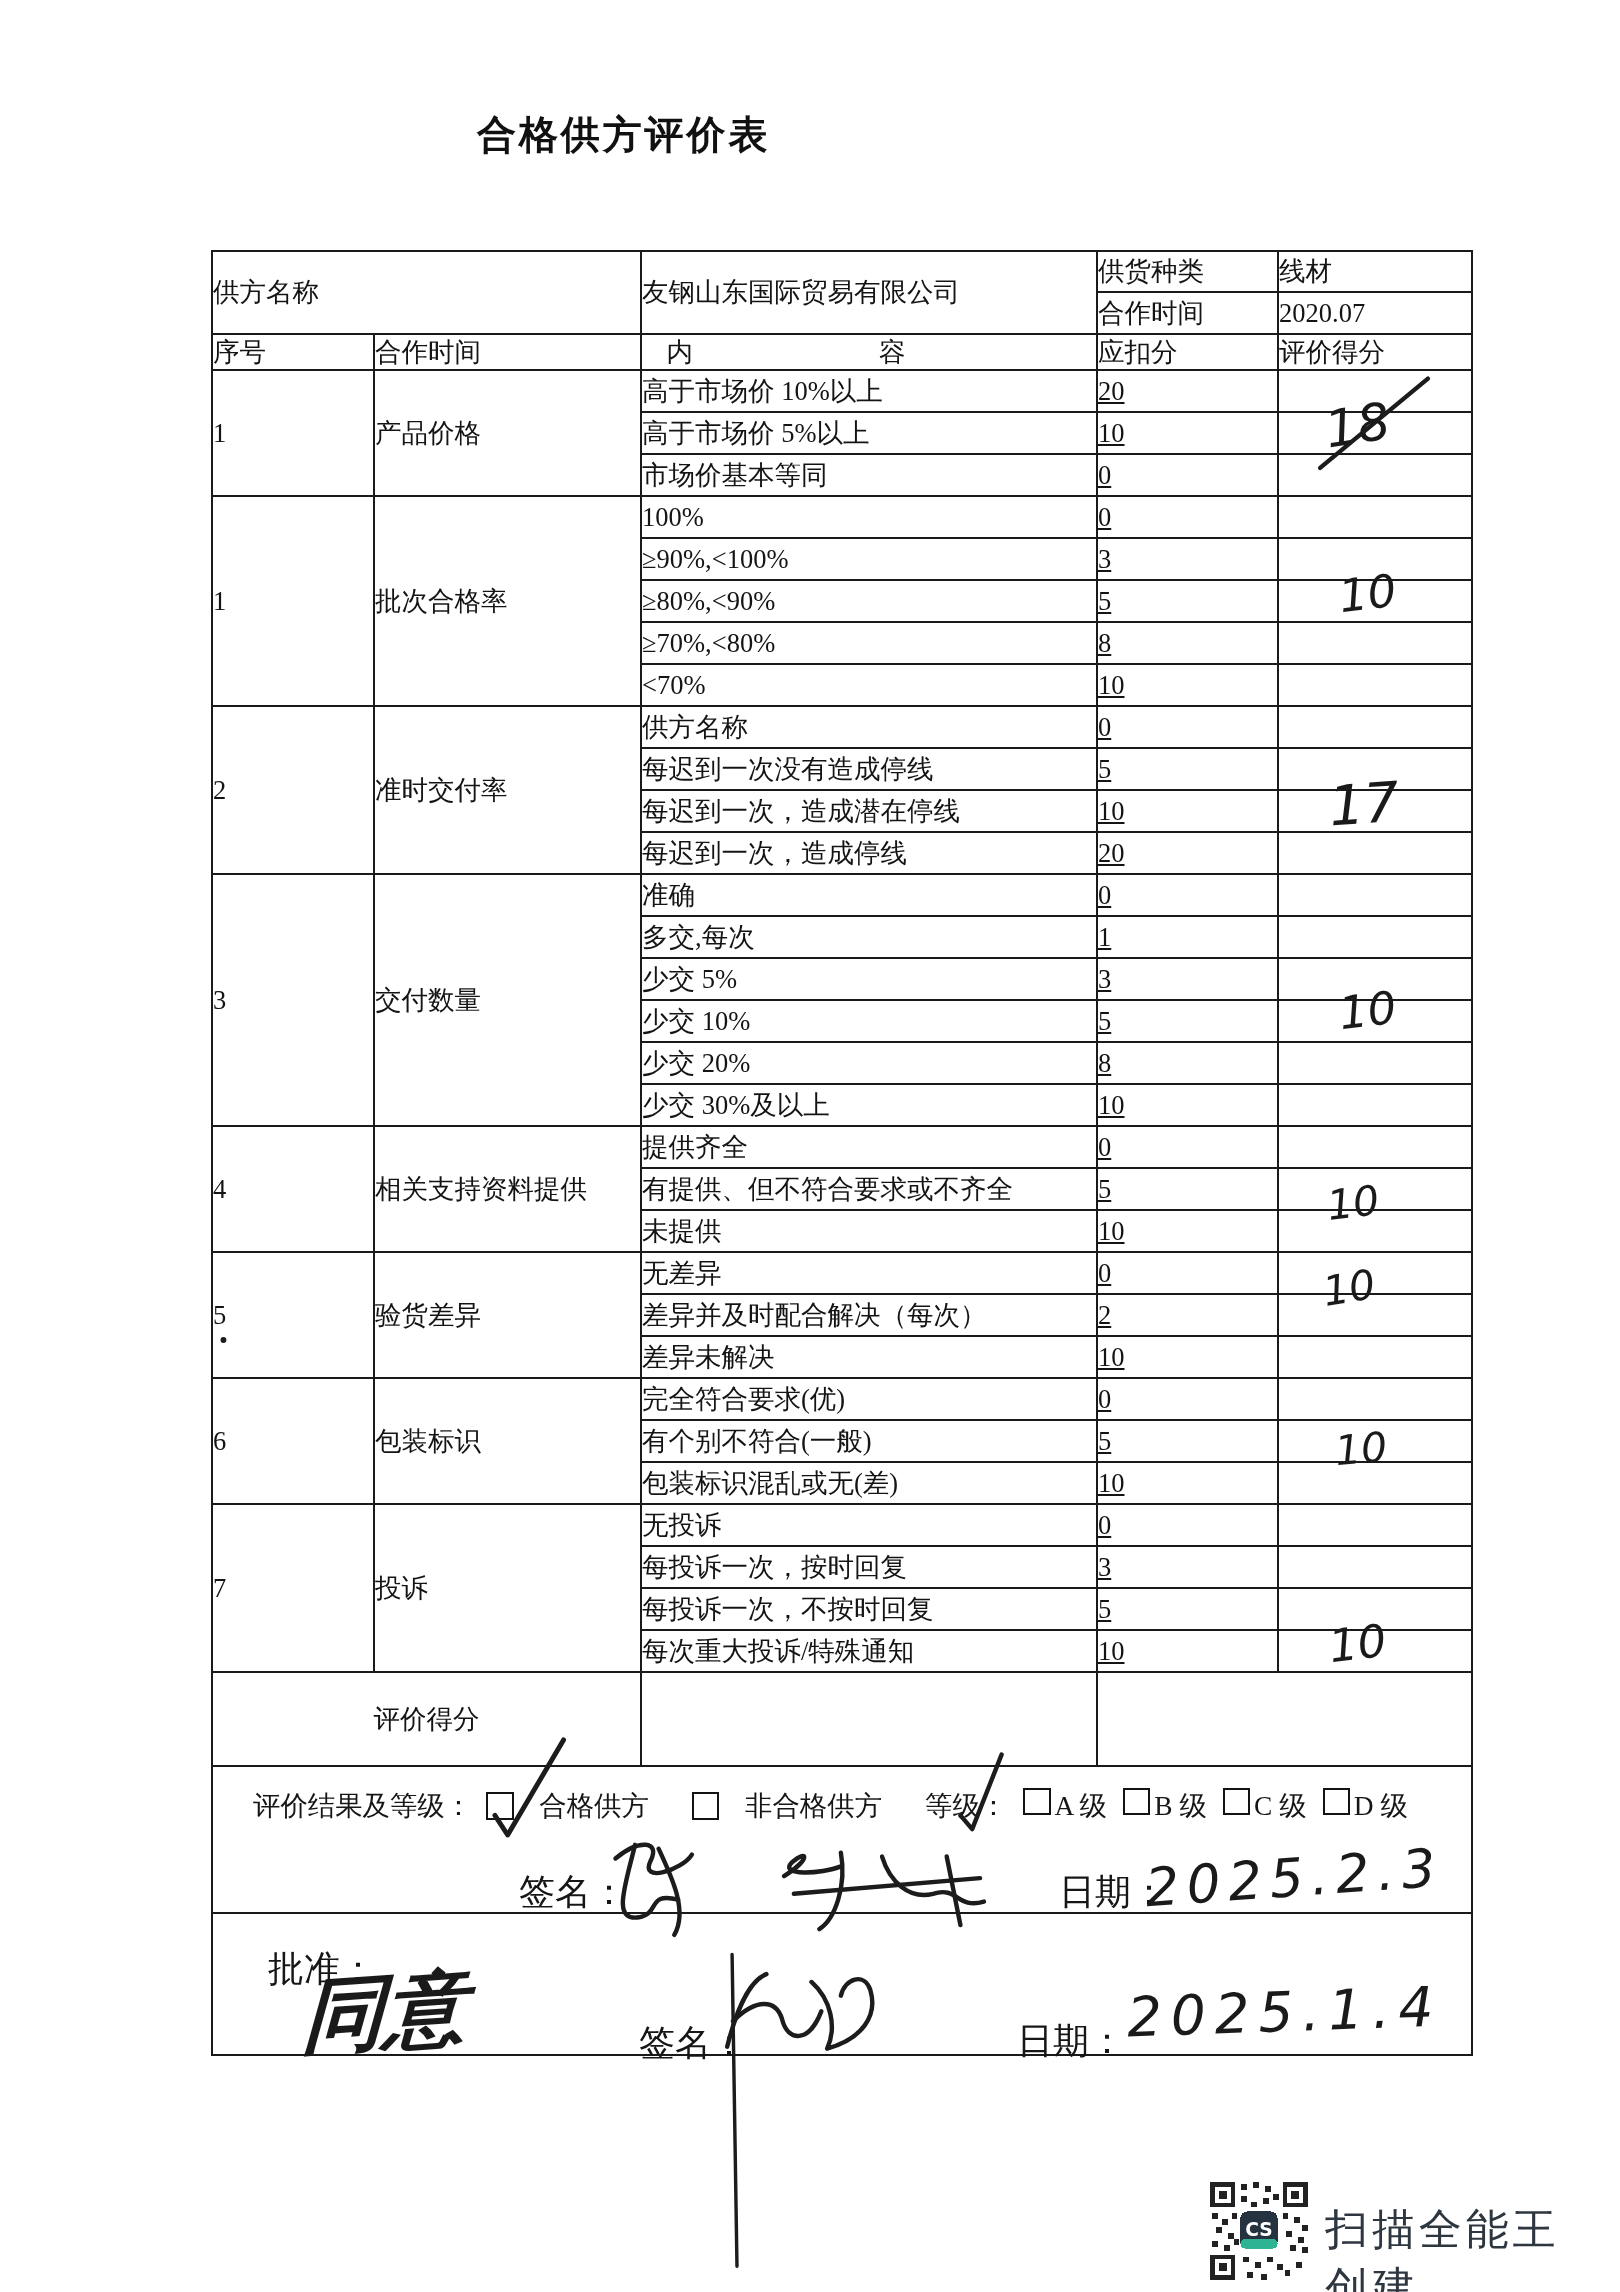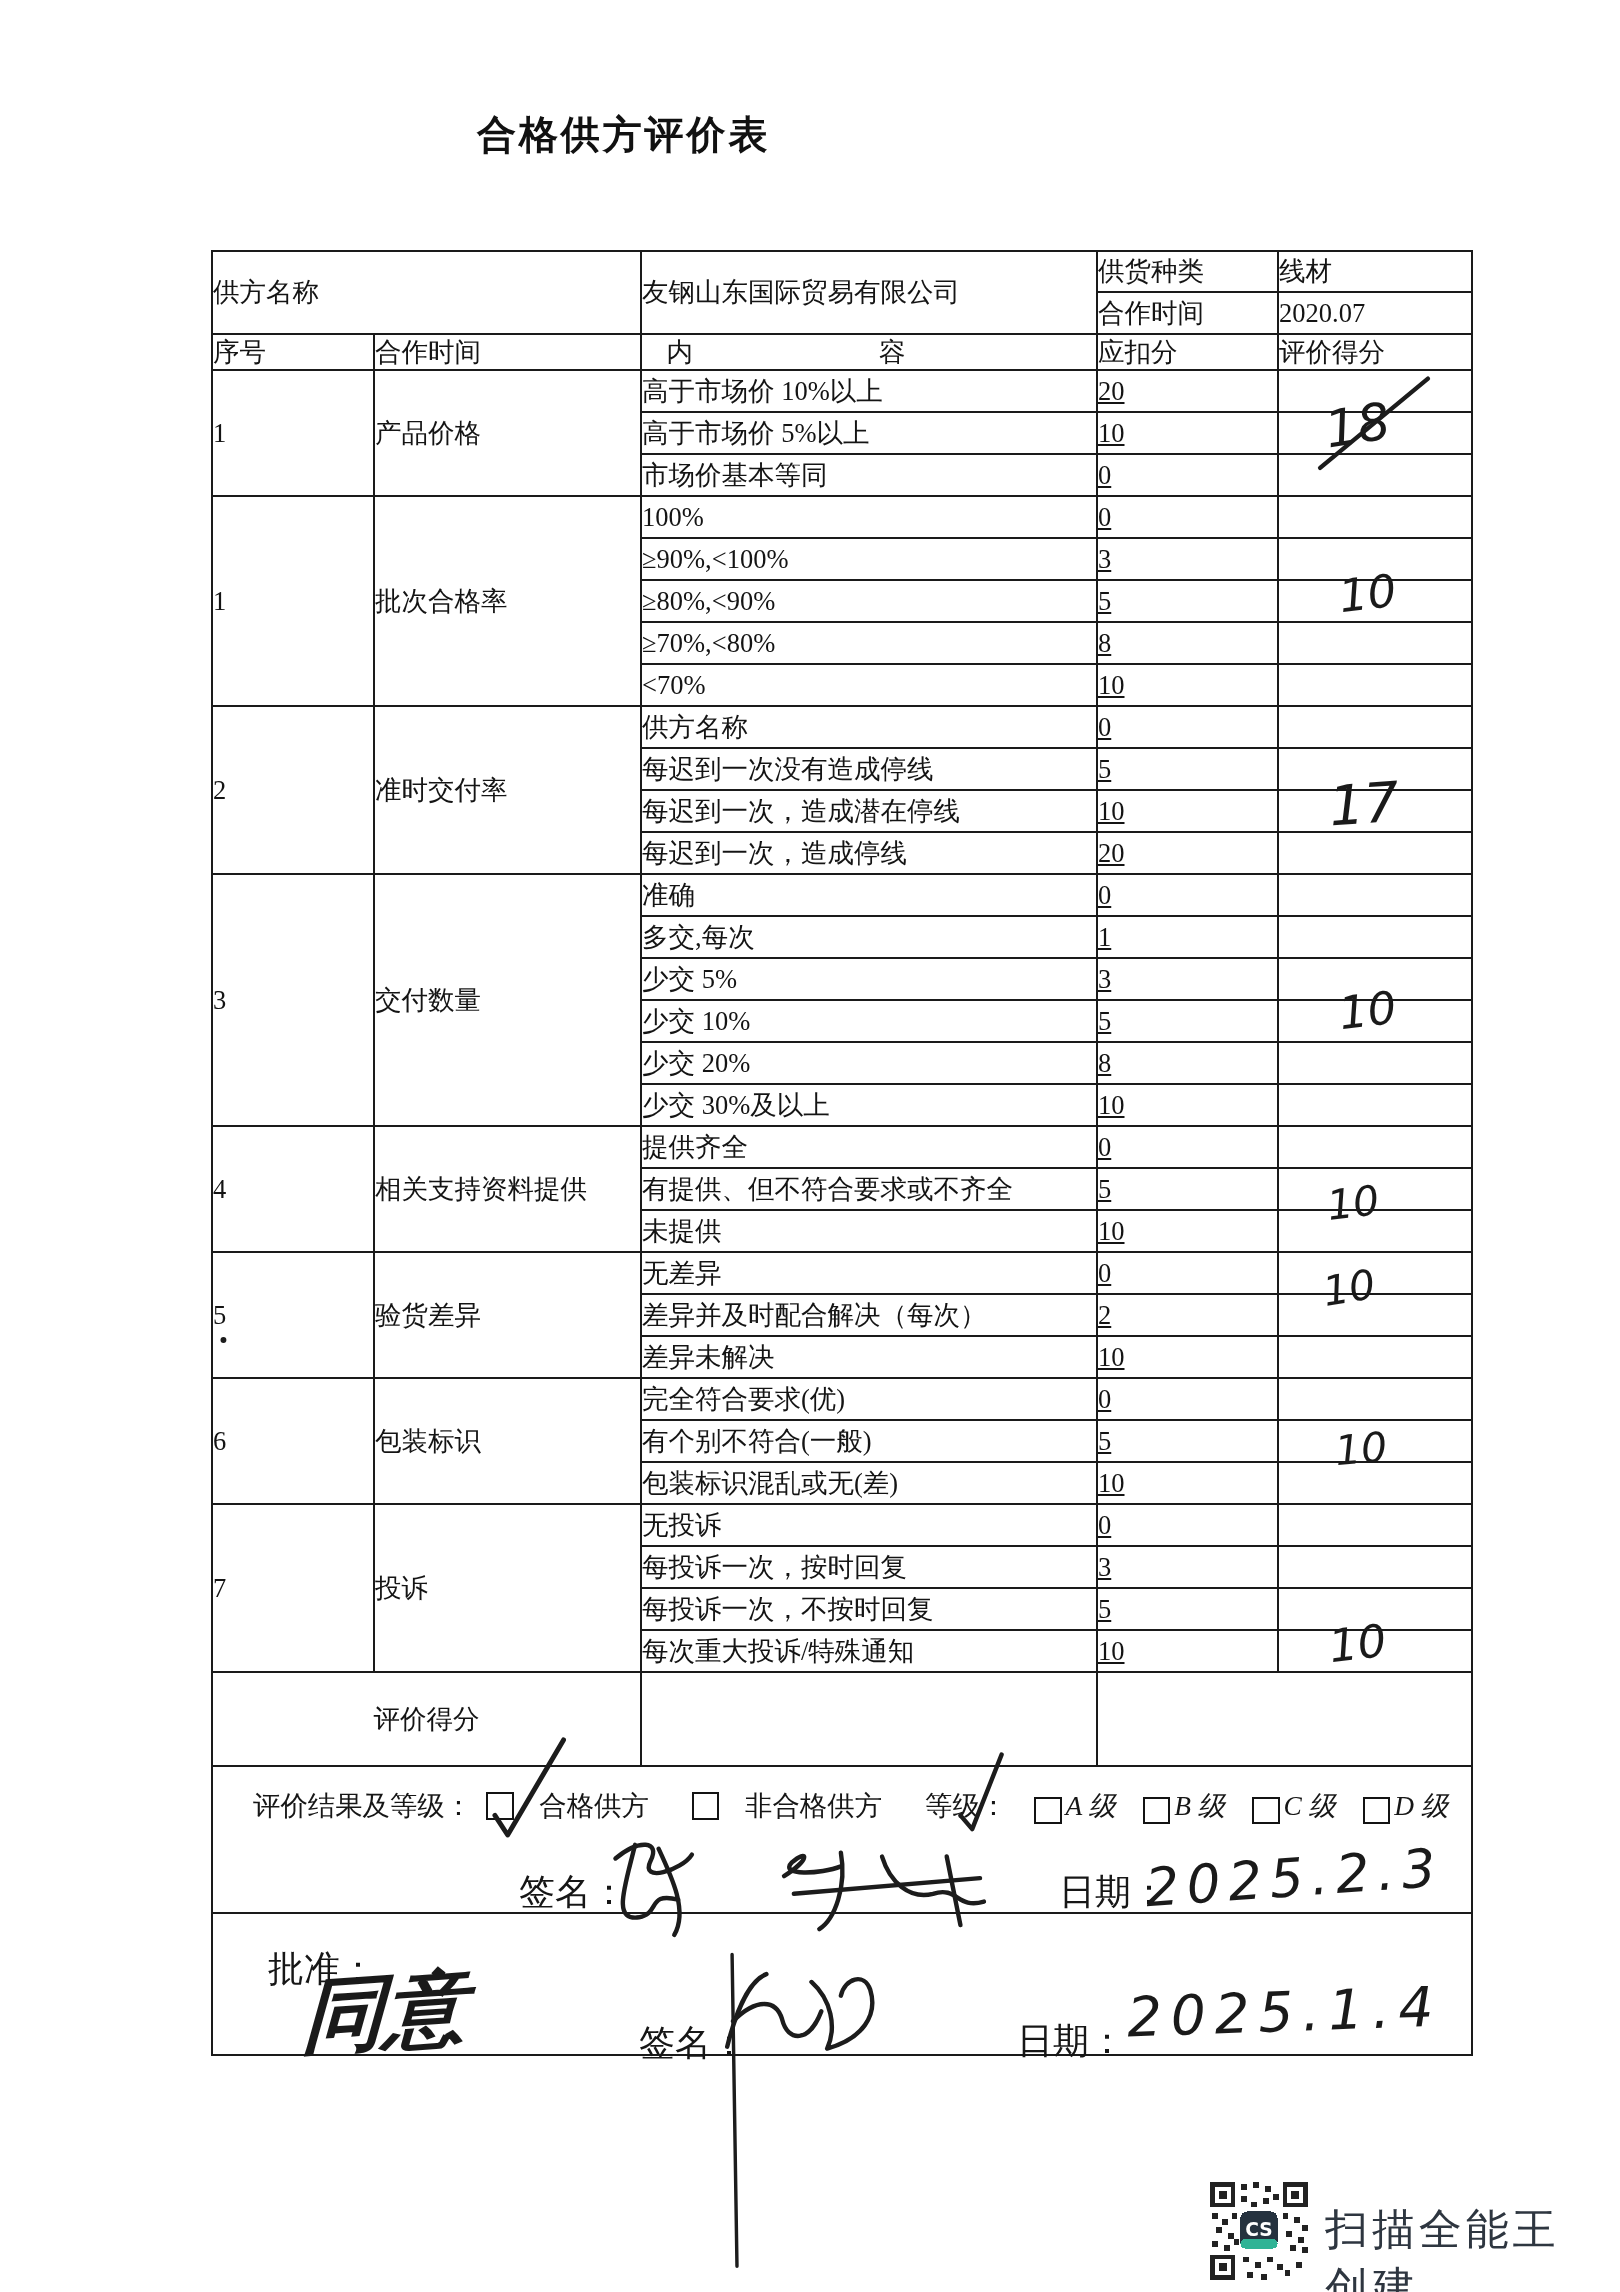--- a/index.html
+++ b/index.html
@@ -37,21 +37,21 @@
   td.sum-label{text-align:center;font-size:27.4px;}
   
   .ovl{position:absolute;white-space:nowrap;gap:14px;}
   .result-line1{
     left:253px;top:1788px;display:flex;align-items:center;font-size:27.4px;
   }
   .cbx{
     display:inline-block;width:27.4px;height:27.4px;border:2.9px solid #131313;
     box-sizing:border-box;flex:0 0 auto;
   }
-  .grade-item{display:flex;align-items:flex-end;margin-left:13px;font-style:italic;}
+  .grade-item{display:flex;align-items:flex-start;margin-left:2px;}
   .grade-item .cbx{margin-right:3.9px;}
   .m12{margin-left:11.8px;} .m40{margin-left:29px;}
   .sign-label{font-size:36px;}
   
   .hw{
     position:absolute;font-family:"DejaVu Sans",sans-serif;font-style:italic;
     color:#1a1a1a;white-space:nowrap;
   }
   .hw-s0{left:1325px;top:396px;font-size:51px;transform:rotate(-9deg);}
   .hw-s1{left:1339px;top:567px;font-size:45px;transform:rotate(-7deg);}

